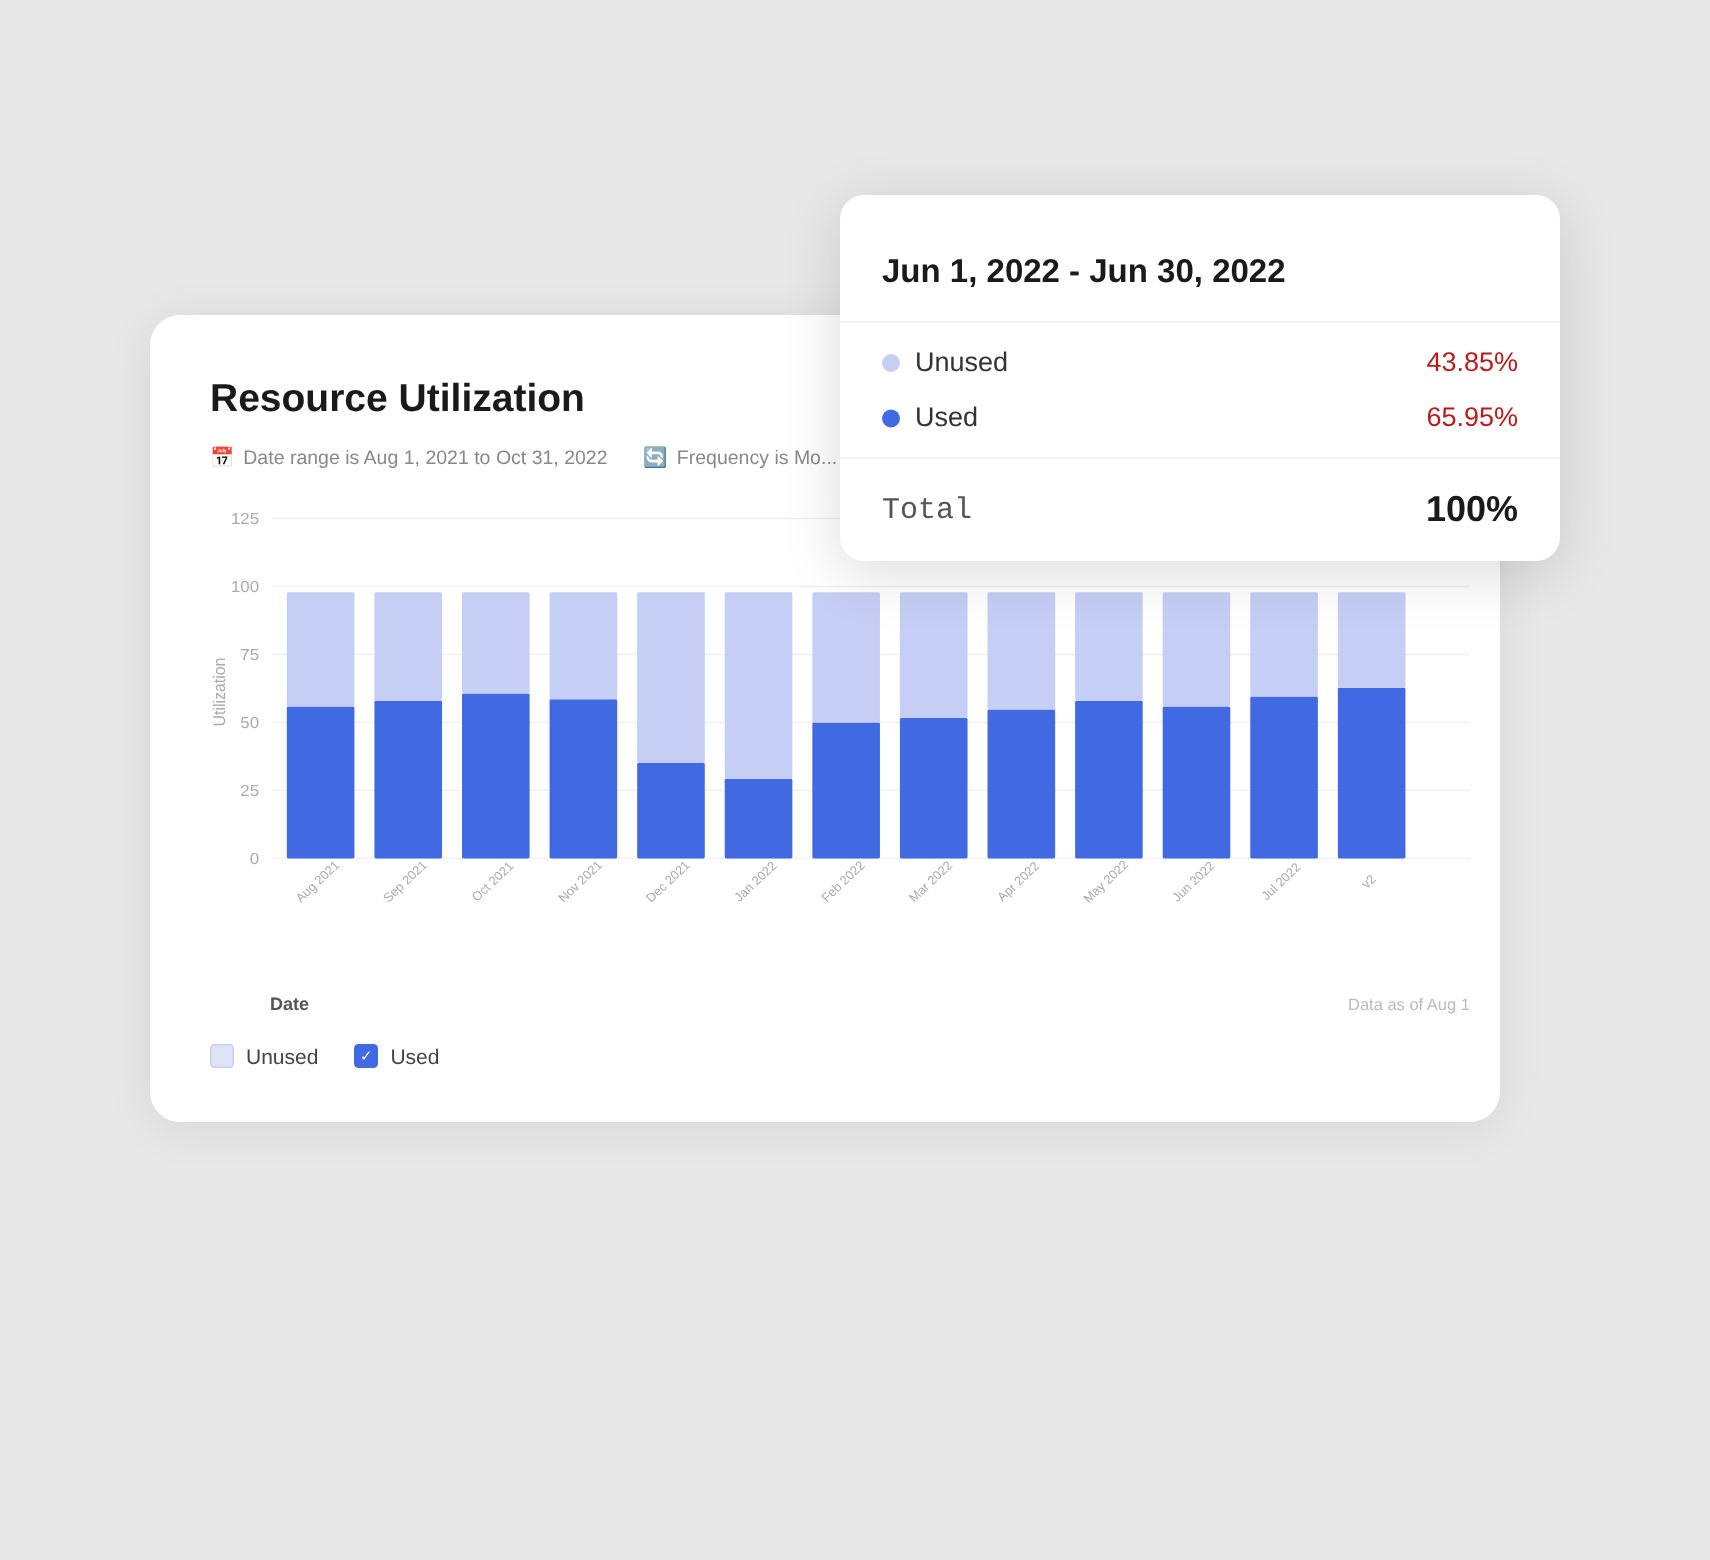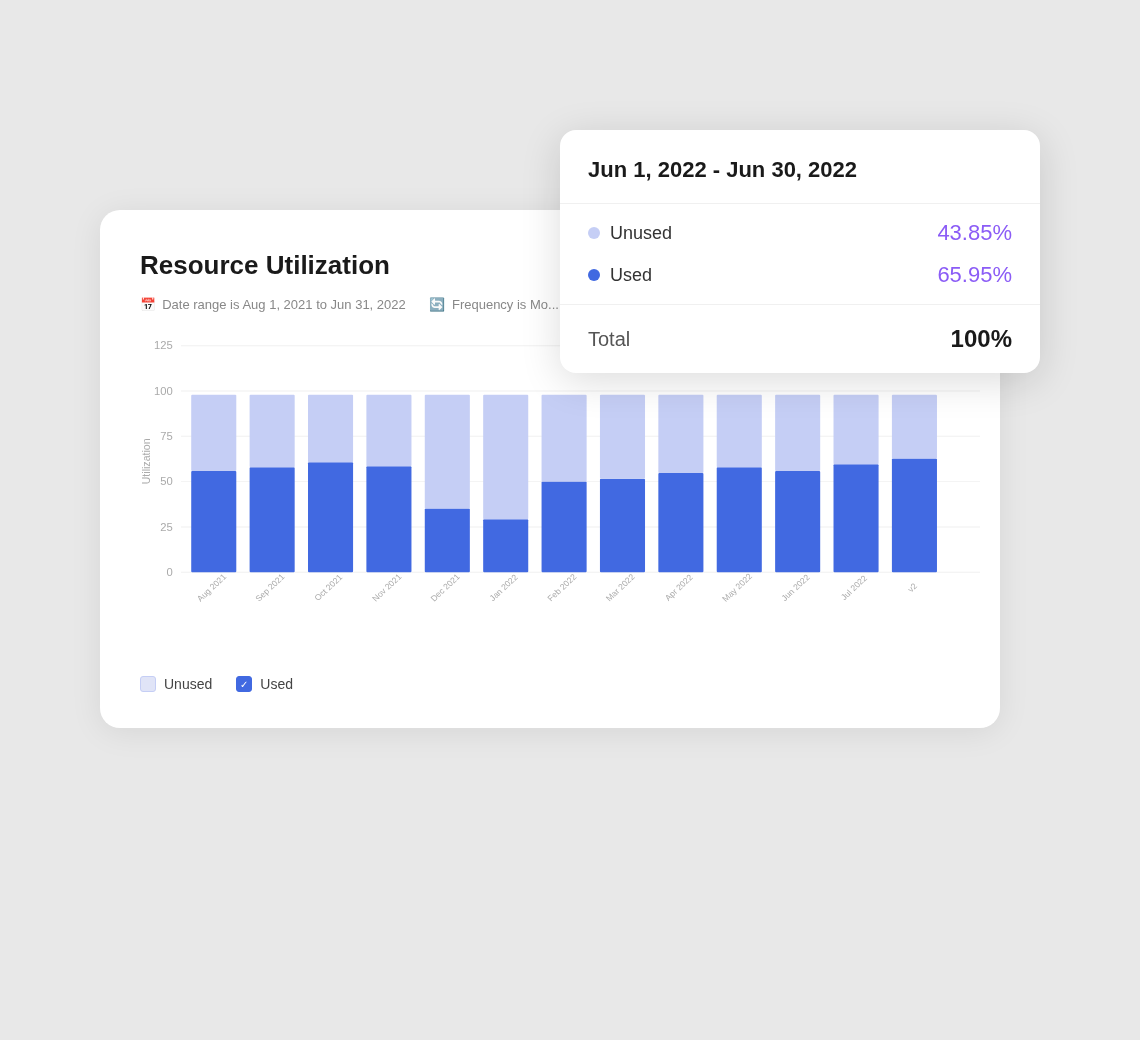--- a/index.html
+++ b/index.html
@@ -135,21 +135,21 @@
       top: 0;
       width: 480px;
       background: #ffffff;
       border-radius: 16px;
       box-shadow: 0 8px 40px rgba(0,0,0,0.14);
       overflow: hidden;
       z-index: 10;
     }
 
     .tooltip-header {
-      padding: 27px 28px 20px 28px;
+      padding: 38px 28px 20px 28px;
     }
 
     .tooltip-date {
       font-size: 22px;
       font-weight: 700;
       color: #1a1a1a;
     }
 
     .tooltip-rows {
       padding: 16px 28px;
@@ -181,35 +181,36 @@
 
     .tooltip-dot.unused {
       background: #c5cef5;
     }
 
     .tooltip-dot.used {
       background: #4169e1;
     }
 
     .tooltip-value {
-      font-size: 22px;
-      color: #8b5cf6;
+      font-size: 18px;
+      color: #b91c1c;
     }
 
     .tooltip-total {
       padding: 20px 28px;
       border-top: 1px solid #f0f0f0;
       display: flex;
       align-items: center;
       justify-content: space-between;
     }
 
     .tooltip-total-label {
       font-size: 20px;
       color: #555;
+      font-family: Liberation Mono, monospace;
     }
 
     .tooltip-total-value {
       font-size: 24px;
       font-weight: 700;
       color: #1a1a1a;
     }
 
     
     .svg-chart {
@@ -222,21 +223,21 @@
 
 <div class="scene">
 
   <div class="chart-card">
 
     <div class="card-title">Resource Utilization</div>
 
     <div class="meta-row">
       <div class="meta-item">
         <span class="meta-icon">📅</span>
-        <span>Date range is Aug 1, 2021 to Jun 31, 2022</span>
+        <span>Date range is Aug 1, 2021 to Oct 31, 2022</span>
       </div>
       <div class="meta-item">
         <span class="meta-icon">🔄</span>
         <span>Frequency is Mo...</span>
       </div>
     </div>
 
 
     <div class="chart-area">
       <svg class="svg-chart" viewBox="0 0 820 280" preserveAspectRatio="none">
@@ -304,20 +305,24 @@
         <rect x="677" y="133" width="44" height="112" fill="#4169e1" rx="1"></rect>
         <rect x="677" y="61" width="44" height="72" fill="#c5cef5" rx="1"></rect>
         <text x="699" y="263" text-anchor="middle" font-size="8.5" fill="#aaa" transform="rotate(-45,699,263)">Jul 2022</text>
 
         <rect x="734" y="127" width="44" height="118" fill="#4169e1" rx="1"></rect>
         <rect x="734" y="61" width="44" height="66" fill="#c5cef5" rx="1"></rect>
         <text x="756" y="263" text-anchor="middle" font-size="8.5" fill="#aaa" transform="rotate(-45,756,263)">v2</text>
       </svg>
     </div>
 
+    <div style="display:flex; justify-content:space-between; align-items:flex-end; margin-top:4px;">
+      <div class="date-axis-label" style="margin-top:0; margin-left:40px;">Date</div>
+      <div class="data-note">Data as of Aug 1</div>
+    </div>
 
     <div class="legend-row">
       <div class="legend-item">
         <div class="legend-checkbox unused"></div>
         <span>Unused</span>
       </div>
       <div class="legend-item">
         <div class="legend-checkbox used"></div>
         <span>Used</span>
       </div>

